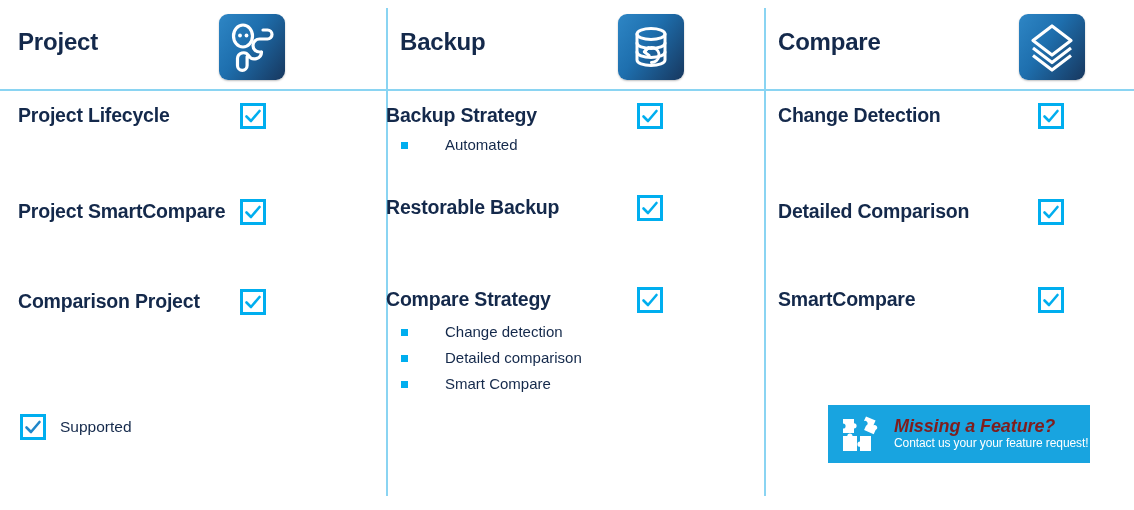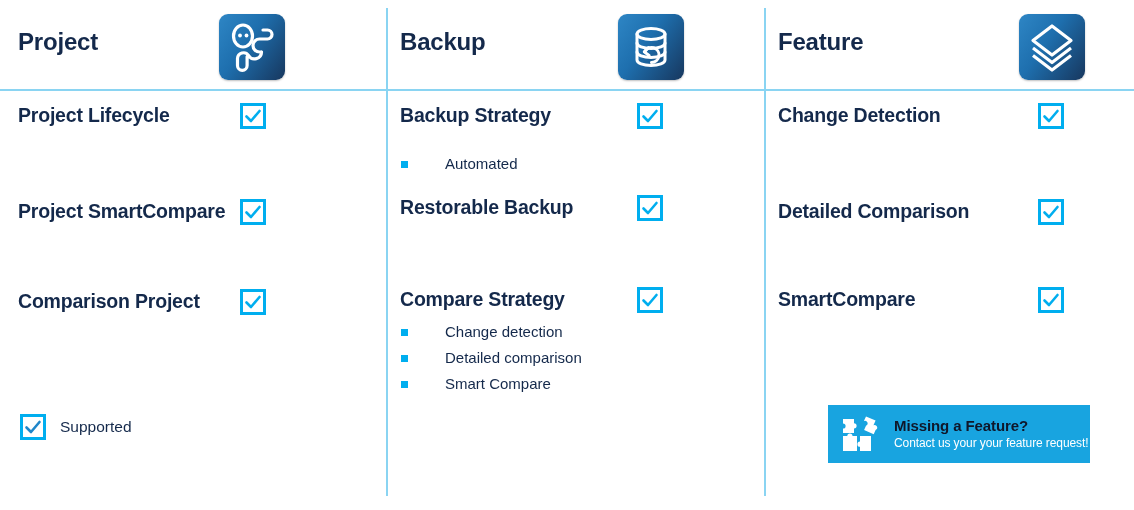--- a/index.html
+++ b/index.html
@@ -88,21 +88,21 @@
   }
   .row-label {
     position: absolute;
     font-size: 19.5px;
     font-weight: bold;
     color: #14294b;
     white-space: nowrap;
     letter-spacing: -0.2px;
   }
   .col1 .row-label { left: 18px; }
-  .col2 .row-label { left: 14px; }
+  .col2 .row-label { left: 0; }
   .col3 .row-label { left: 14px; }
 
   
   .checkbox {
     position: absolute;
     width: 26px;
     height: 26px;
     box-sizing: border-box;
     border: 3px solid #00aeef;
     background: #ffffff;
@@ -185,25 +185,26 @@
     height: 40px;
   }
   .banner-icon svg { display: block; width: 44px; height: 40px; }
   .banner-text {
     margin-left: 10px;
     display: flex;
     flex-direction: column;
     justify-content: center;
   }
   .banner-title {
-    font-size: 15px;
+    font-size: 18px;
     font-weight: bold;
-    color: #0f172a;
+    color: #7f1d1d;
     line-height: 18px;
     letter-spacing: -0.1px;
+    font-style: italic;
   }
   .banner-sub {
     font-size: 12px;
     color: #ffffff;
     line-height: 16px;
     letter-spacing: -0.1px;
   }
 </style>
 </head>
 <body>
@@ -286,21 +287,21 @@
     </div>
   </div>
 
   <div class="row" style="top:104px">
     <div class="row-label">Backup Strategy</div>
     <div class="checkbox" style="top:-1px">
       <svg viewBox="0 0 20 20" xmlns="http://www.w3.org/2000/svg">
           <path d="M3.5 10.5 L8 15 L16.5 5" fill="none" stroke="#00aeef" stroke-width="2.6" stroke-linecap="round" stroke-linejoin="round"></path>
         </svg>
     </div>
-    <ul class="sub-list" style="top:47px">
+    <ul class="sub-list" style="top:28px">
       <li class="sub-item">Automated</li>
     </ul>
   </div>
 
   <div class="row" style="top:196px">
     <div class="row-label">Restorable Backup</div>
     <div class="checkbox" style="top:-1px">
       <svg viewBox="0 0 20 20" xmlns="http://www.w3.org/2000/svg">
           <path d="M3.5 10.5 L8 15 L16.5 5" fill="none" stroke="#00aeef" stroke-width="2.6" stroke-linecap="round" stroke-linejoin="round"></path>
         </svg>
@@ -317,21 +318,21 @@
     <ul class="sub-list" style="top:31px">
       <li class="sub-item">Change detection</li>
       <li class="sub-item">Detailed comparison</li>
       <li class="sub-item">Smart Compare</li>
     </ul>
   </div>
 </div>
 
 <div class="column col3">
   <div class="col-header">
-    <div class="col-title">Feature</div>
+    <div class="col-title">Compare</div>
     <div class="col-icon">
       <svg viewBox="0 0 66 66" xmlns="http://www.w3.org/2000/svg">
         <g fill="none" stroke="#ffffff" stroke-width="3.2" stroke-linejoin="round">
           <path d="M33 12 L52 26.5 L33 41 L14 26.5 Z"></path>
           <path d="M14 34 L33 48.5 L52 34"></path>
           <path d="M14 41.5 L33 56 L52 41.5"></path>
         </g>
       </svg>
     </div>
   </div>

